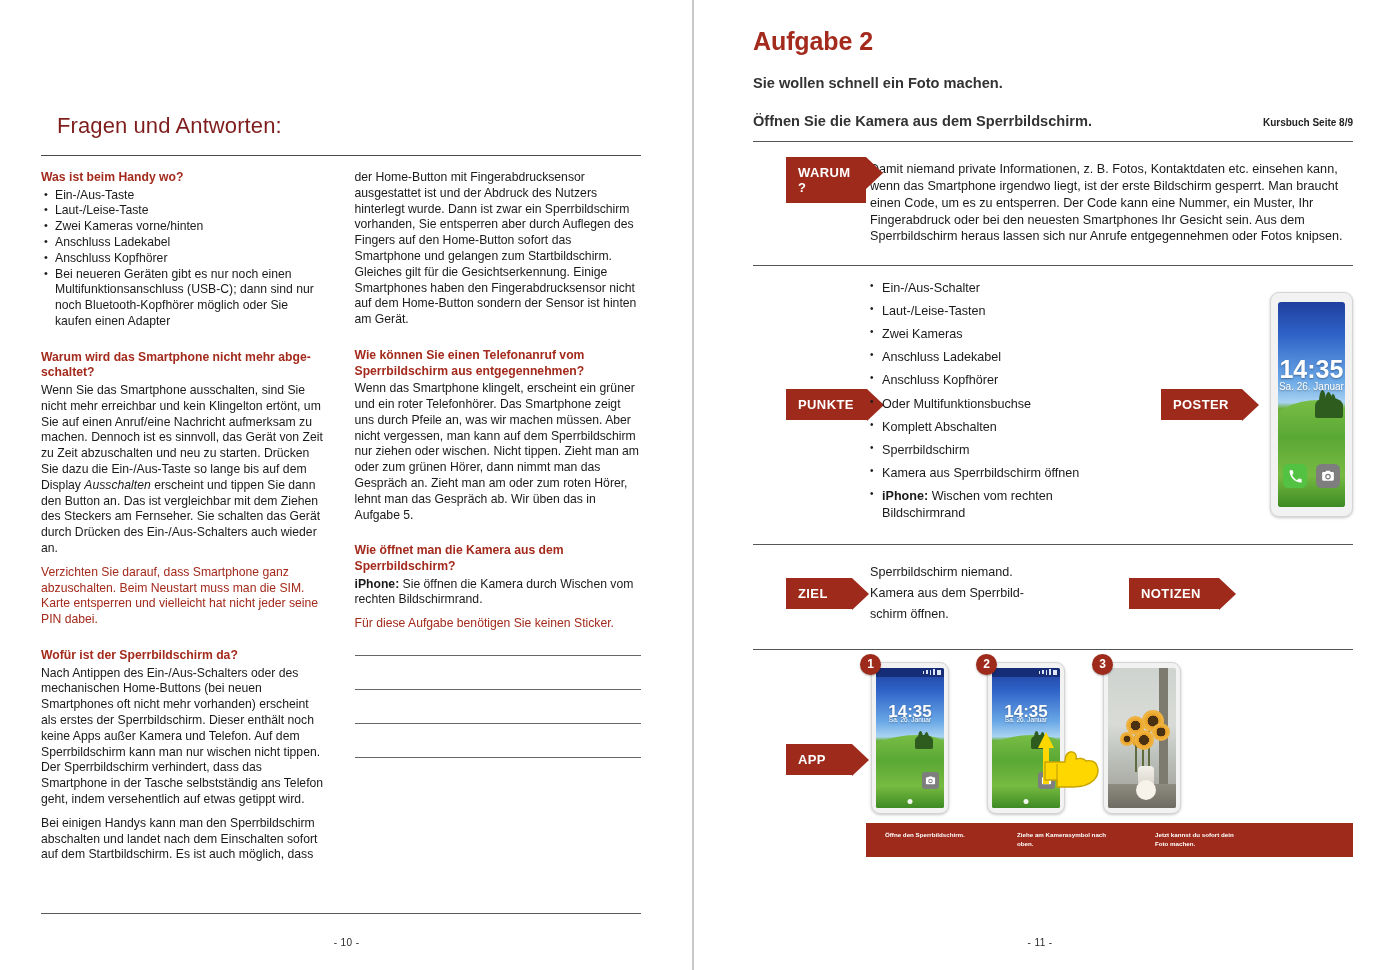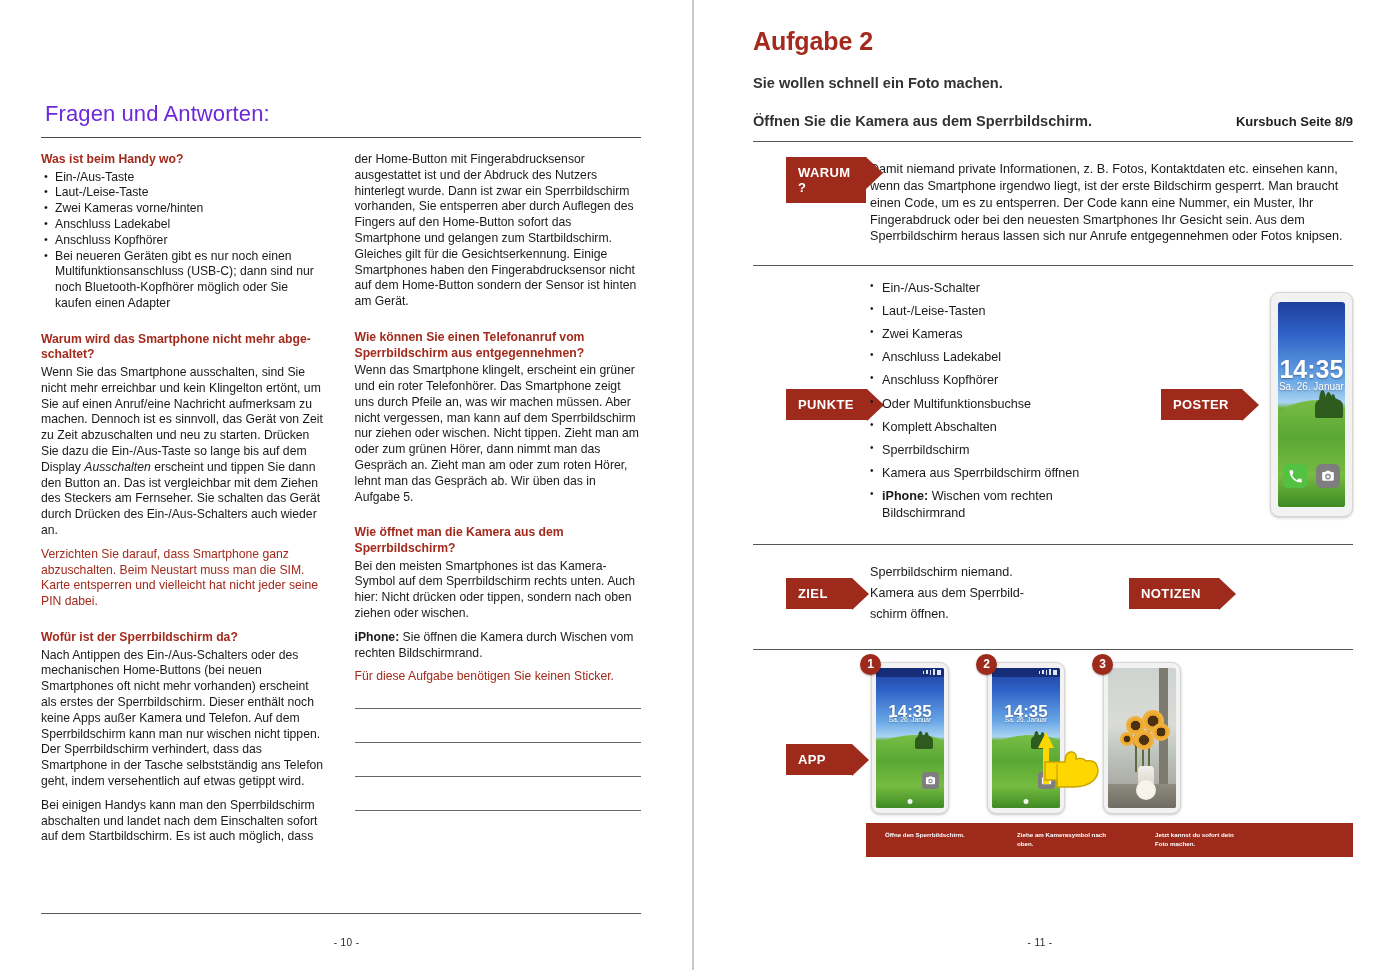--- a/index.html
+++ b/index.html
@@ -42,23 +42,23 @@
   
   .left-inner {
     position: absolute;
     left: 41px;
     top: 0;
     width: 600px;
   }
   .qa-title {
     font-size: 22px;
     font-weight: 400;
-    color: #6d28d9;
+    color: #7f1d1d;
     letter-spacing: .1px;
-    margin: 4px;
+    margin: 16px;
     padding-top: 97px;
   }
   .rule {
     border: 0;
     border-top: 1px solid #4a4a4a;
     margin: 10px 0 0 0;
   }
   .columns {
     display: flex;
     gap: 27px;
@@ -162,21 +162,21 @@
     color: #333333;
     margin-top: 17px;
     line-height: 1.45;
   }
   .subline-row {
     display: flex;
     align-items: baseline;
     justify-content: space-between;
   }
   .kursbuch {
-    font-size: 13px;
+    font-size: 10px;
     font-weight: bold;
     color: #1f1f1f;
     white-space: nowrap;
     padding-left: 16px;
   }
   .rrule {
     border: 0;
     border-top: 1px solid #555;
     margin: 9px 0 0 0;
   }
@@ -496,21 +496,20 @@
         </div>
 
         <div class="col">
 
           <p class="body-p">der Home-Button mit Fingerabdrucksensor ausgestattet ist und der Abdruck des Nutzers hinterlegt wurde. Dann ist zwar ein Sperrbildschirm vorhanden, Sie entsperren aber durch Auflegen des Fingers auf den Home-Button sofort das Smartphone und gelangen zum Startbildschirm. Gleiches gilt für die Gesichtserkennung. Einige Smartphones haben den Fingerabdrucksensor nicht auf dem Home-Button sondern der Sensor ist hinten am Gerät.</p>
 
           <p class="q-head spaced">Wie können Sie einen Telefonanruf vom Sperrbildschirm aus entgegennehmen?</p>
           <p class="body-p">Wenn das Smartphone klingelt, erscheint ein grüner und ein roter Telefonhörer. Das Smartphone zeigt uns durch Pfeile an, was wir machen müssen. Aber nicht vergessen, man kann auf dem Sperrbildschirm nur ziehen oder wischen. Nicht tippen. Zieht man am oder zum grünen Hörer, dann nimmt man das Gespräch an. Zieht man am oder zum roten Hörer, lehnt man das Gespräch ab. Wir üben das in Aufgabe 5.</p>
 
           <p class="q-head spaced">Wie öffnet man die Kamera aus dem Sperrbildschirm?</p>
-          <p class="body-p">Bei den meisten Smartphones ist das Kamera-Symbol auf dem Sperrbildschirm rechts unten. Auch hier: Nicht drücken oder tippen, sondern nach oben ziehen oder wischen.</p>
           <p class="body-p"><strong>iPhone:</strong><span> Sie öffnen die Kamera durch Wischen vom rechten Bildschirmrand.</span></p>
           <p class="body-p red">Für diese Aufgabe benötigen Sie keinen Sticker.</p>
 
 
           <div class="note-lines">
             <div class="note-line"></div>
             <div class="note-line"></div>
             <div class="note-line"></div>
             <div class="note-line"></div>
           </div>

